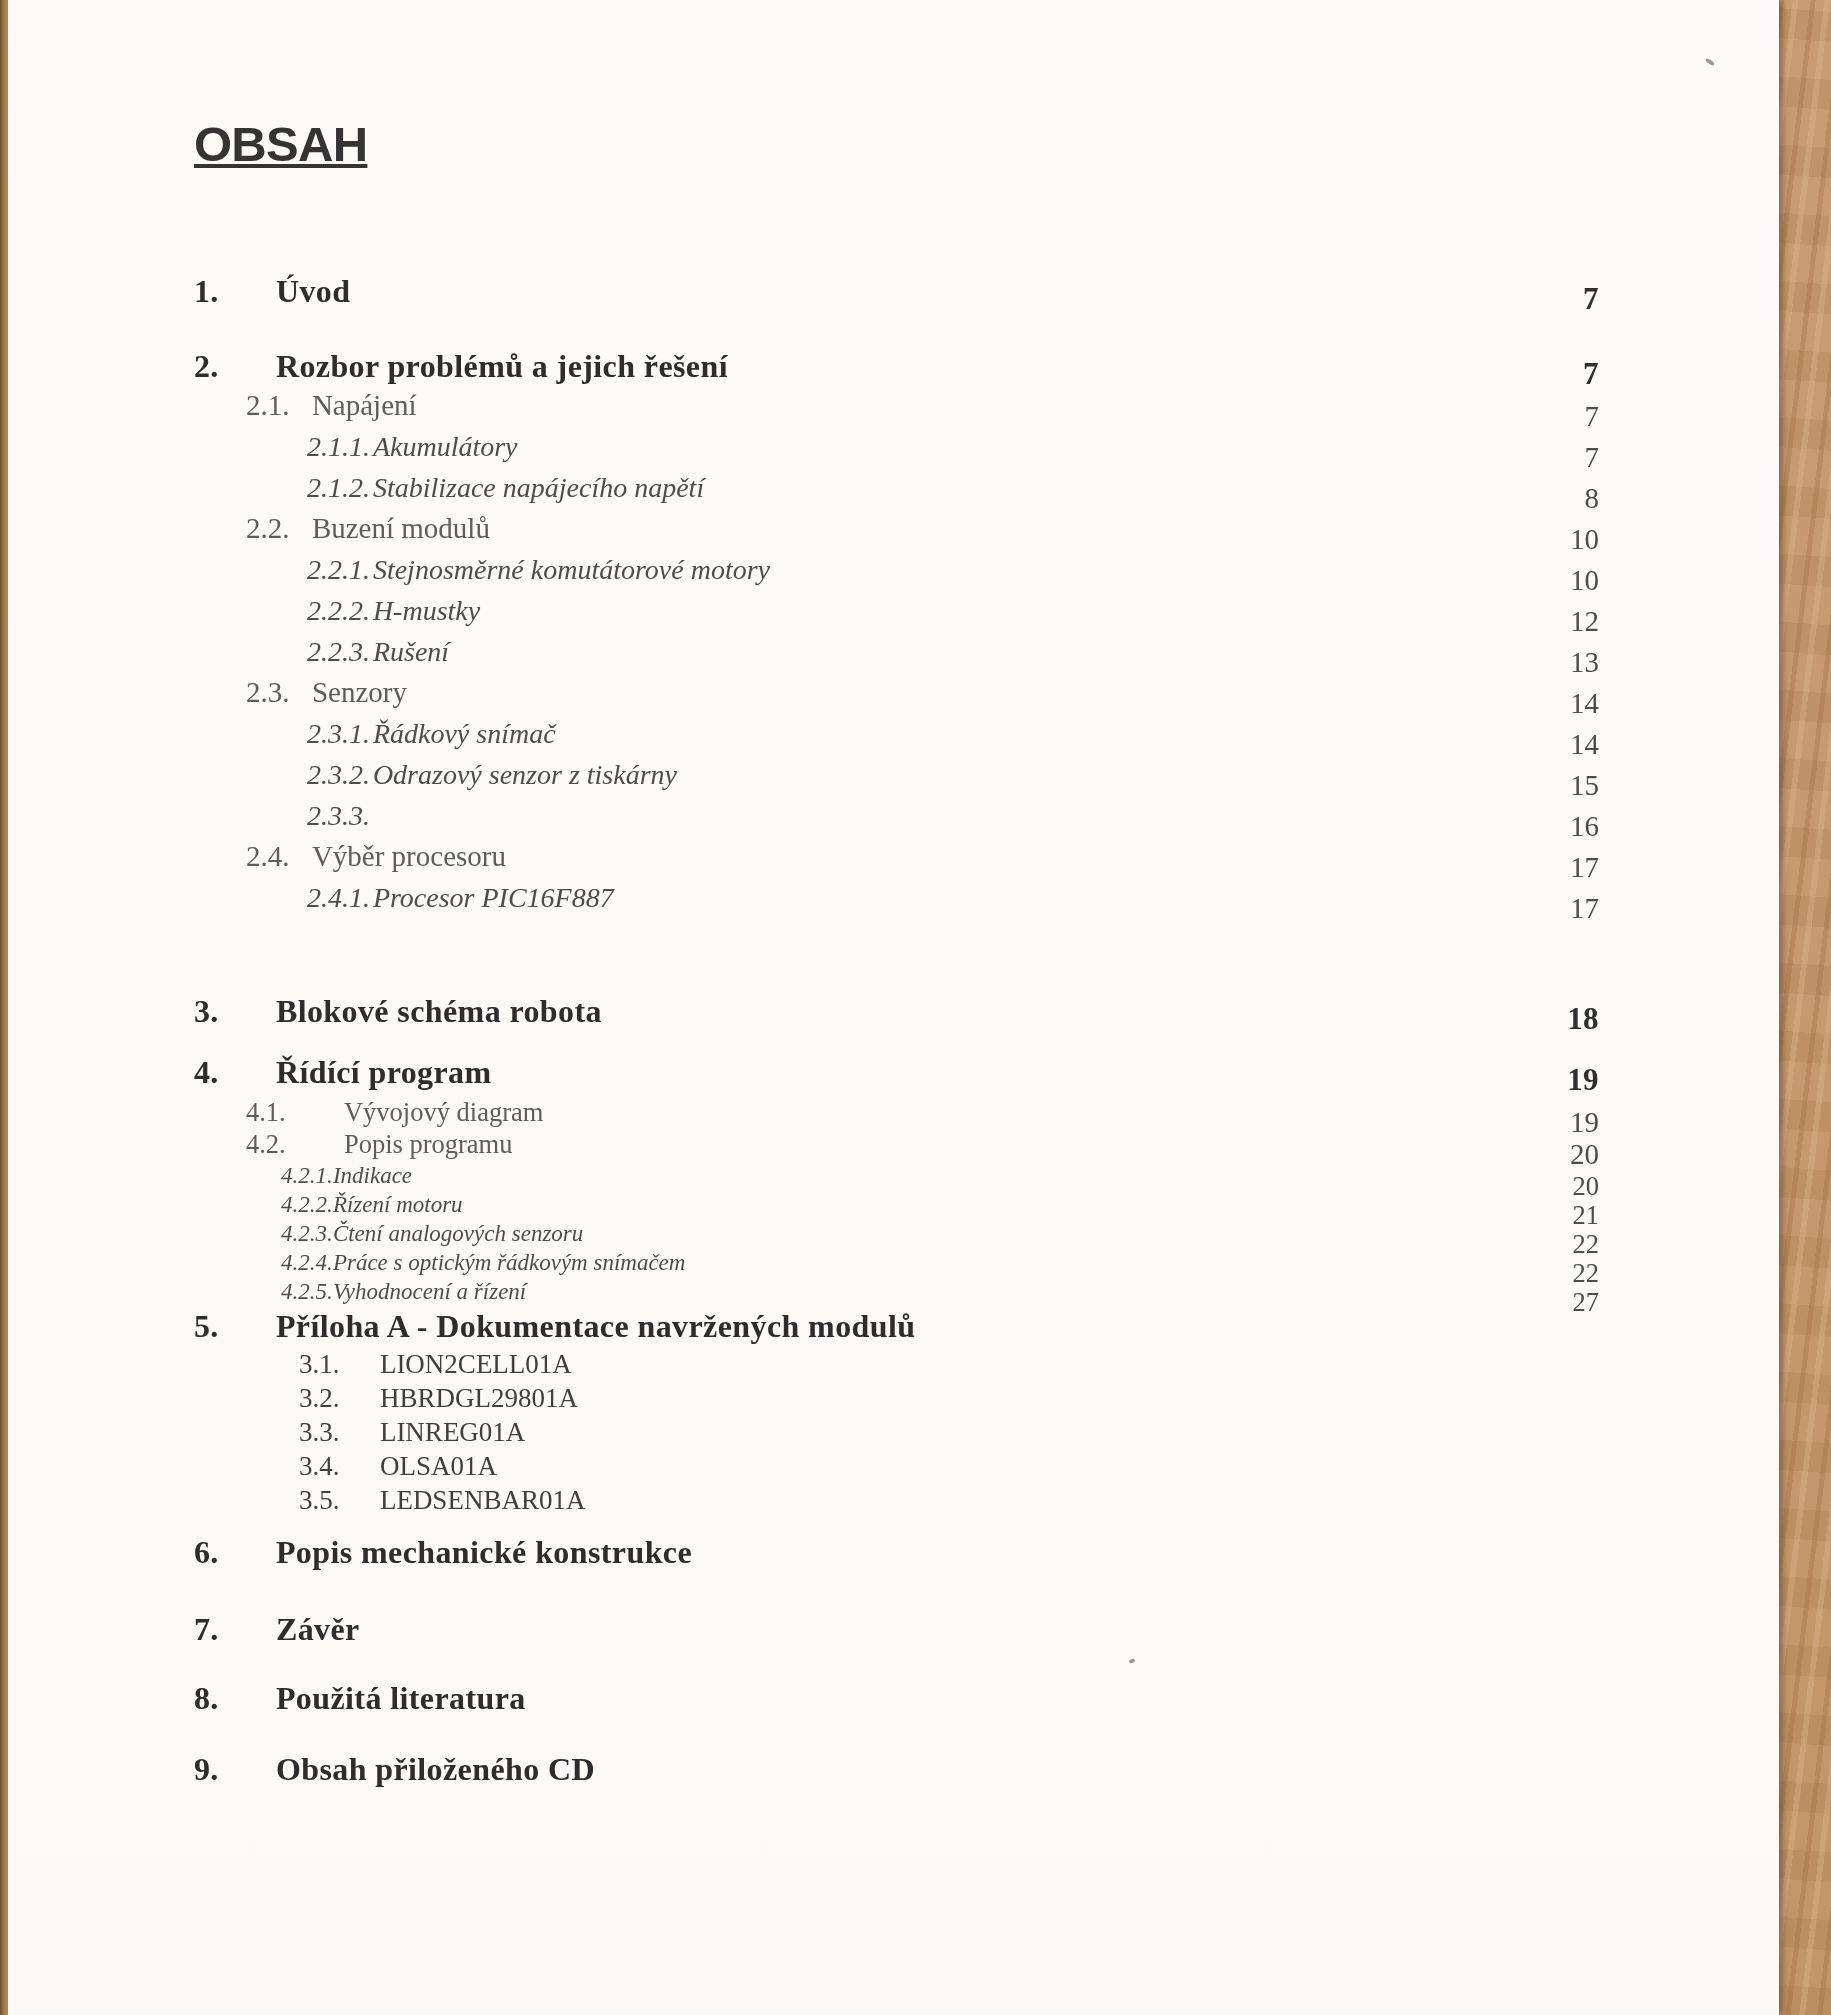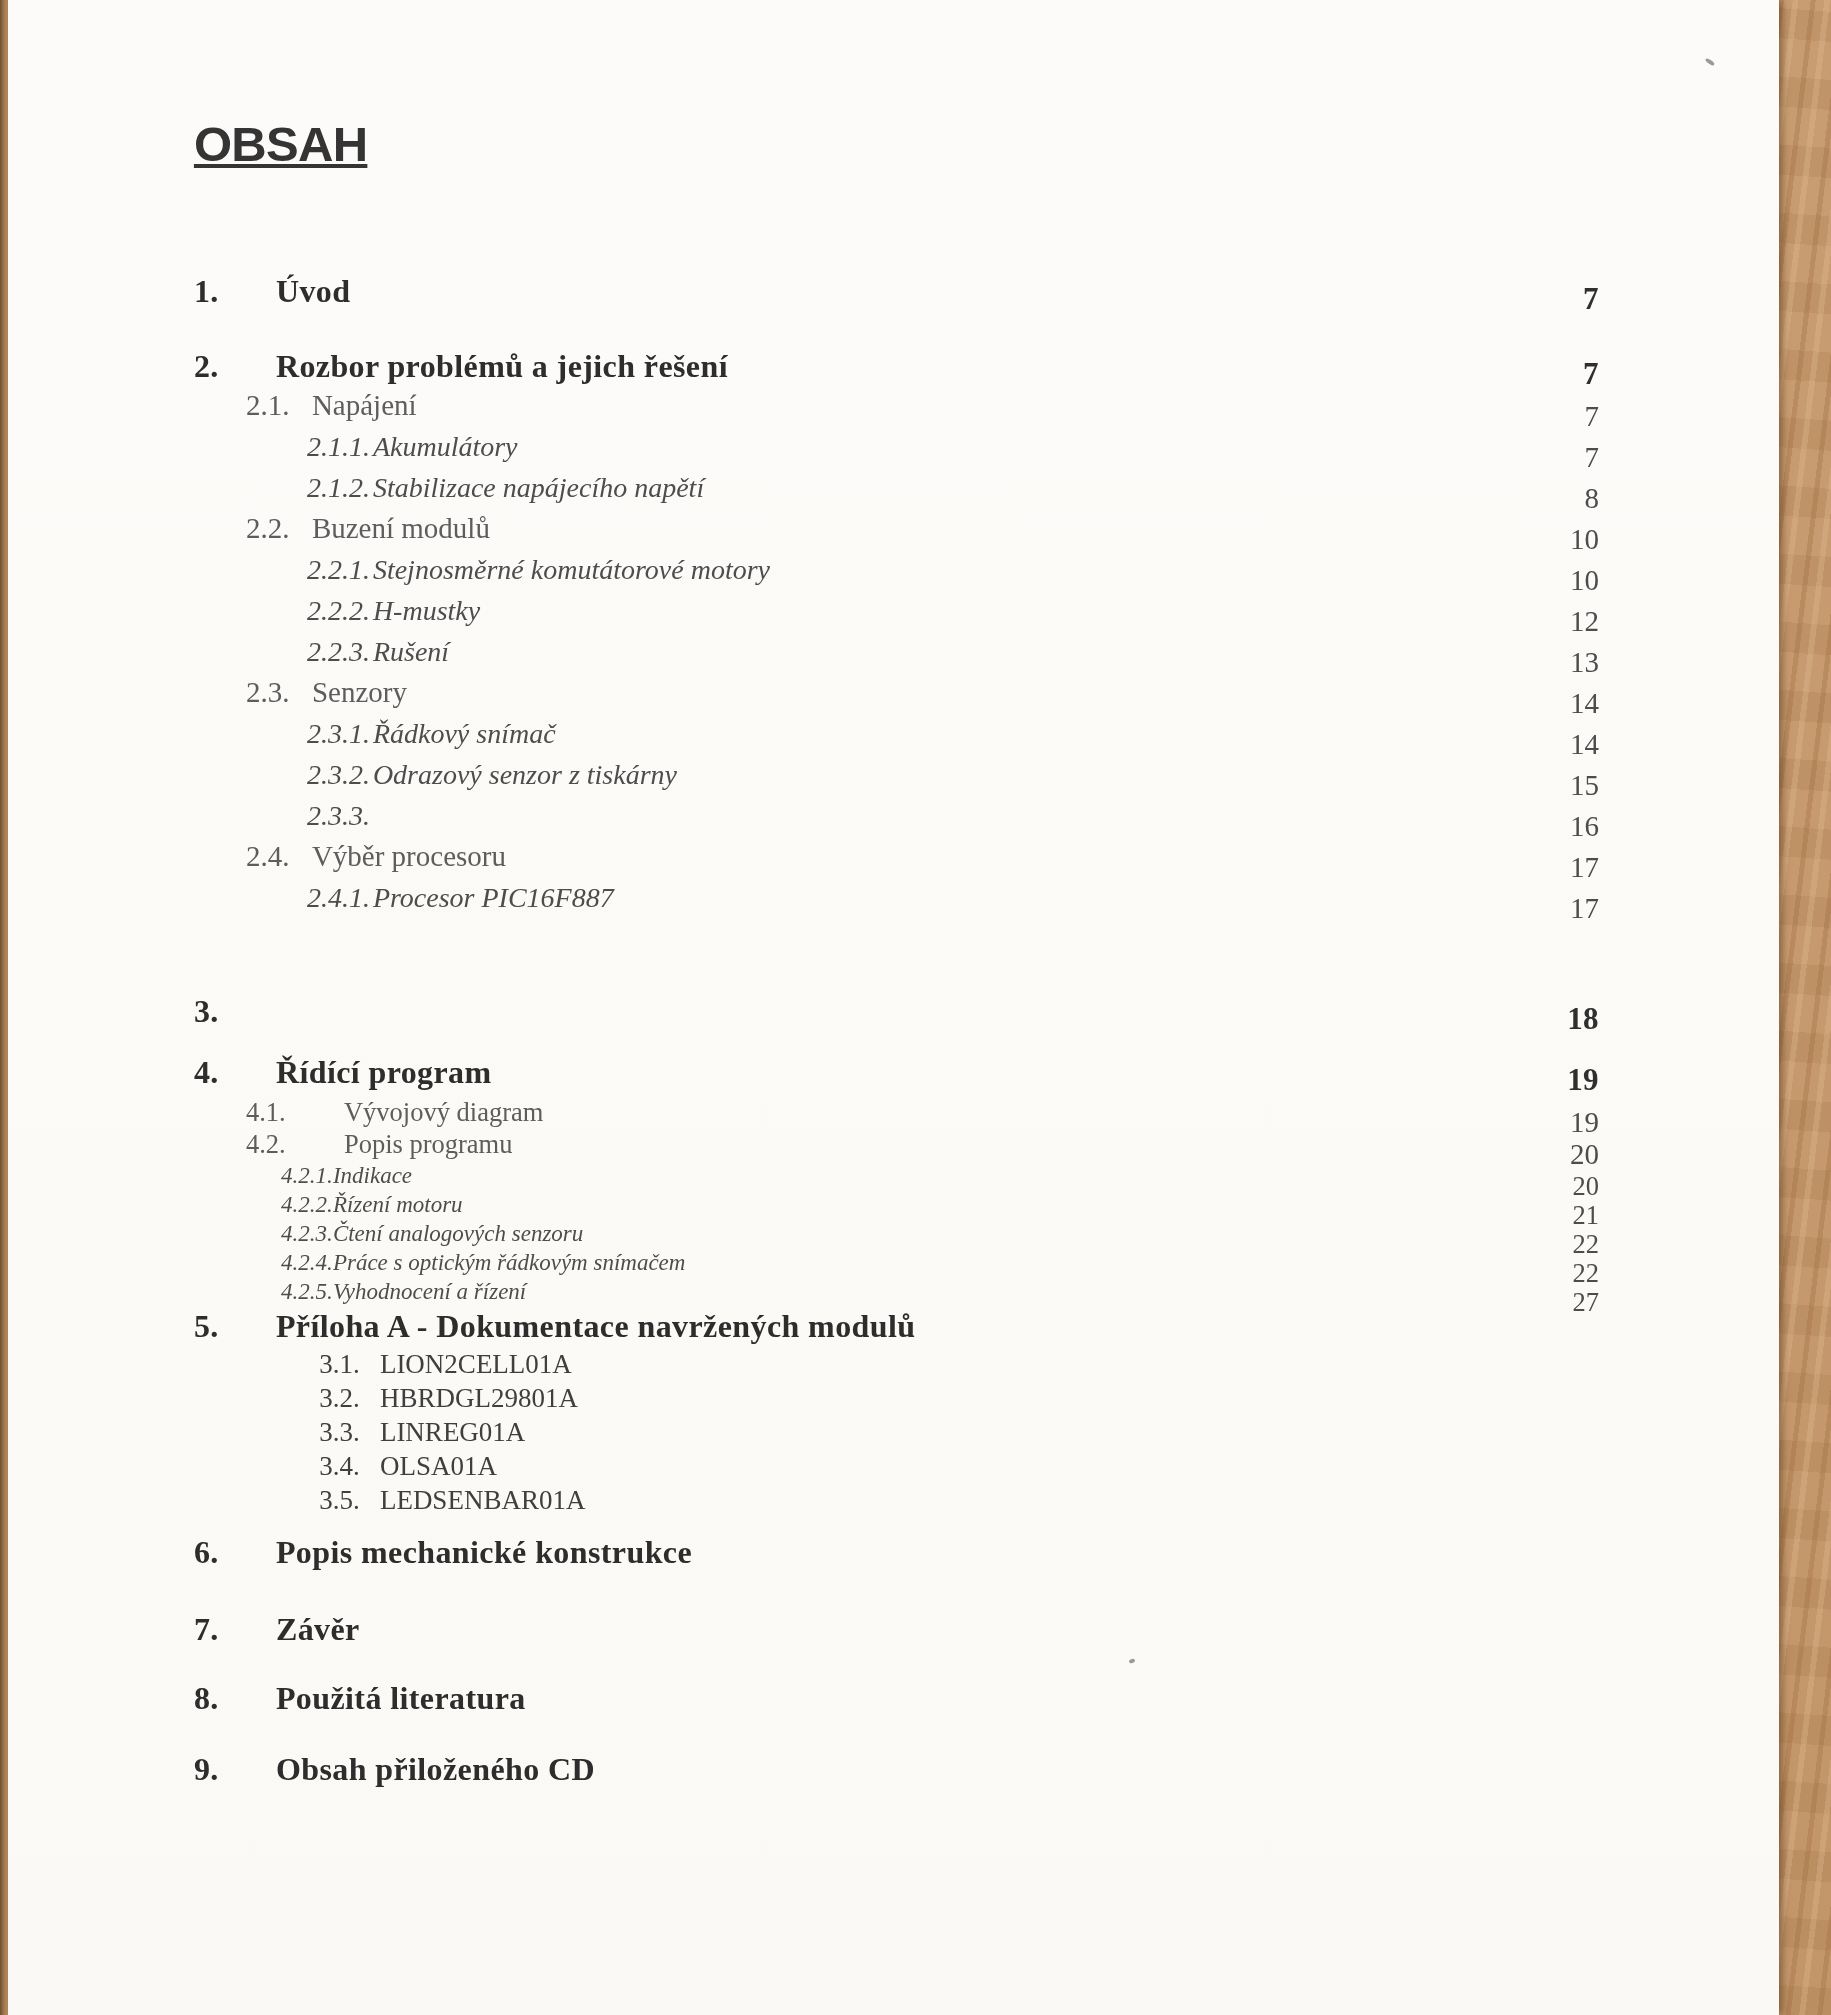--- a/index.html
+++ b/index.html
@@ -59,21 +59,21 @@
   .lvl3 .pg{font-size:29px;font-style:normal;top:11.4px;color:#4c4c4c;}
 
   
   .sm2{height:32px;font-size:26.5px;gap:32px;}
   .sm3{height:29px;font-size:23px;padding-left:87px;}
   .sm3 .num{width:52px;}
   .sm3 .pg{font-size:26.5px;top:12px;}
 
   
   .appx{height:34px;font-size:27px;font-style:normal;color:#3f3f3f;padding-left:105px;}
-  .appx .num{width:81px;text-align:center;}
+  .appx .num{width:81px;}
 
   
   .sec2{margin-top:34px;}
   .sec3{margin-top:71px;}
   .sec4{margin-top:20px;}
   .sec5{margin-top:4.3px;}
   .sec6{margin-top:14.3px;}
   .sec7{margin-top:36px;}
   .sec8{margin-top:28px;}
   .sec9{margin-top:30px;}
@@ -161,20 +161,21 @@
         <span class="label">Výběr procesoru</span>
         <span class="pg">17</span>
       </div>
       <div class="row lvl3">
         <span class="num">2.4.1.</span>
         <span class="label">Procesor PIC16F887</span>
         <span class="pg">17</span>
       </div>
       <div class="row lvl1 sec3">
         <span class="num">3.</span>
+        <span class="label">Blokové schéma robota</span>
         <span class="pg">18</span>
       </div>
       <div class="row lvl1 sec4">
         <span class="num">4.</span>
         <span class="label">Řídící program</span>
         <span class="pg">19</span>
       </div>
       <div class="row lvl2 sm2">
         <span class="num">4.1.</span>
         <span class="label">Vývojový diagram</span>

